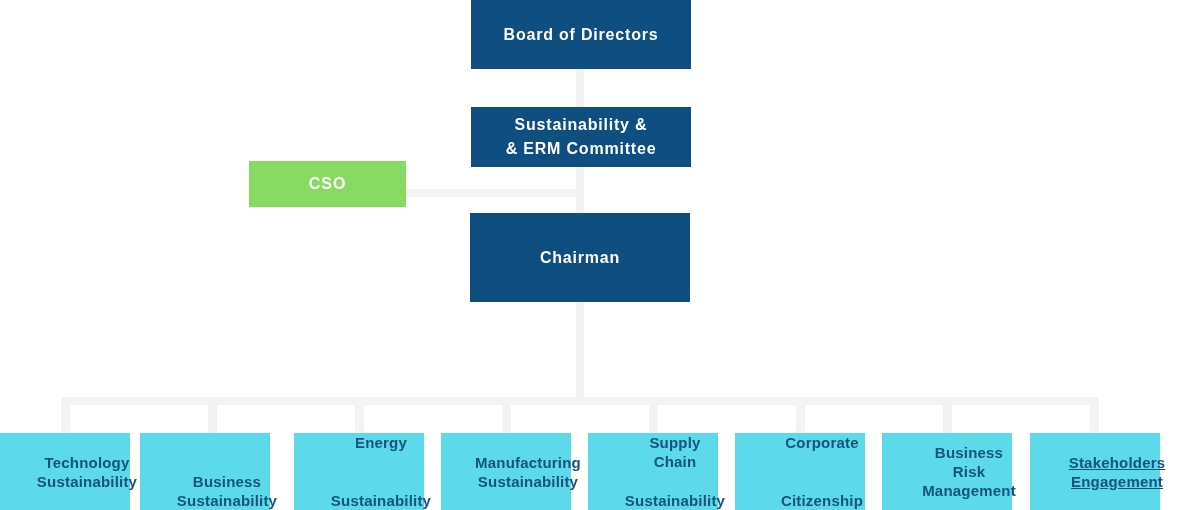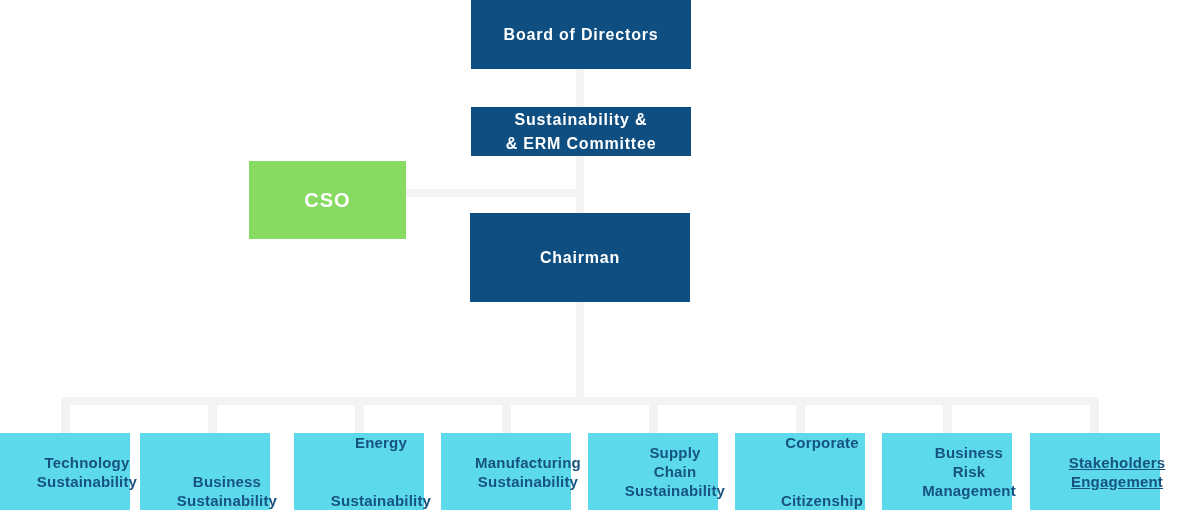--- a/index.html
+++ b/index.html
@@ -47,47 +47,47 @@
   }
   .node-blue {
     background: var(--primary-blue, #0E4E81);
     color: #ffffff;
     font-size: 16px;
     font-weight: 700;
     letter-spacing: 0.8px;
     line-height: 24px;
   }
   .node-board     { left: 471px; top: 0;     width: 220px; height: 69px; }
-  .node-committee { left: 471px; top: 107px; width: 220px; height: 49px; }
+  .node-committee { left: 471px; top: 107px; width: 220px; height: 60px; }
   .node-chairman  { left: 470px; top: 213px; width: 220px; height: 89px; }
   .node-cso {
-    left: 249px; top: 161px; width: 157px; height: 78px;
+    left: 249px; top: 161px; width: 157px; height: 46px;
     background: var(--green, #87DA62);
     color: #ffffff;
-    font-size: 20px;
+    font-size: 16px;
     font-weight: 700;
     letter-spacing: 1px;
   }
   .node-dept {
     top: 433px;
     width: 130px;
     height: 77px;
     background: var(--cyan, #5CDAEC);
     color: var(--department-text, #17537F);
     font-size: 15px;
     font-weight: 700;
     letter-spacing: 0.2px;
     line-height: 19px;
     padding-left: 44px;
   }
   .dept-0 { left: 0; }
   .dept-1 { left: 140px; justify-content: flex-end; }
   .dept-2 { left: 294px; justify-content: space-between; }
   .dept-3 { left: 441px; }
-  .dept-4 { left: 588px; }
+  .dept-4 { left: 588px; justify-content: space-between; }
   .dept-5 { left: 735px; gap: 39px; }
   .dept-6 { left: 882px; }
   .dept-7 { left: 1030px; text-decoration: underline; }
   .line { display: block; }
 </style>
 </head>
 <body>
 
 <div id="canvas">
 

